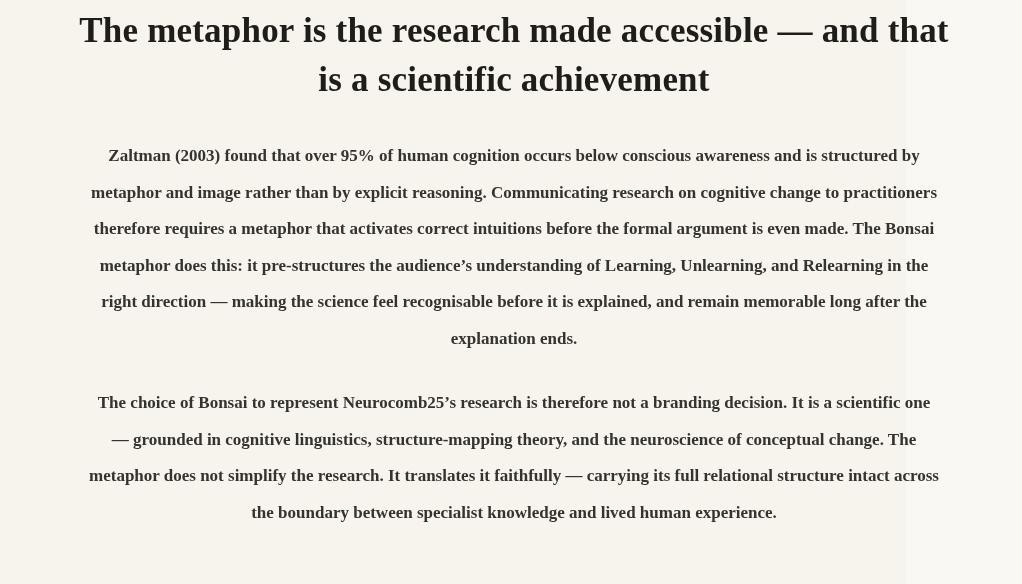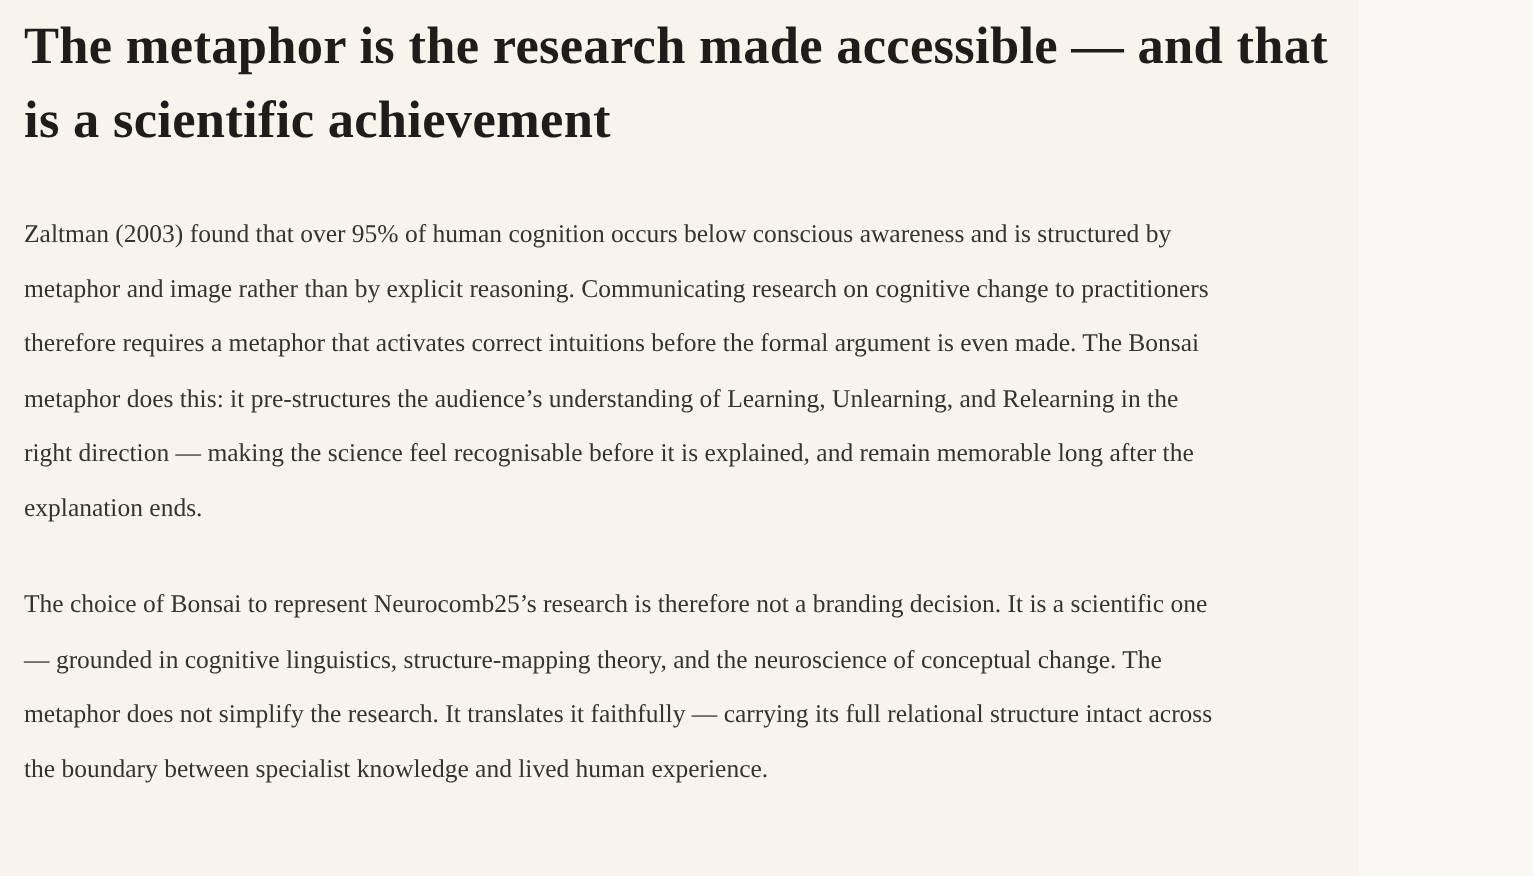--- a/index.html
+++ b/index.html
@@ -27,35 +27,36 @@
     left: 906px;
     width: 116px;
     height: 584px;
     background: var(--edge-bg);
     pointer-events: none;
   }
   .content {
     position: relative;
     padding: 6px 10px 0 16px;
     z-index: 1;
+    text-align: center;
   }
   h1.page-title {
     margin: 0 0 34px 0;
     font-size: 35px;
     line-height: 49px;
     font-weight: 600;
     letter-spacing: 0.2px;
     color: var(--heading-color);
     white-space: pre-line;
   }
   p.body-paragraph {
     margin: 0 0 28px 0;
     font-size: 17px;
     line-height: 36.5px;
-    font-weight: 400;
+    font-weight: 700;
     color: var(--body-color);
     white-space: pre-line;
   }
 </style>
 </head>
 <body>
 
 <div class="edge-strip"></div>
 
 <main class="content">

